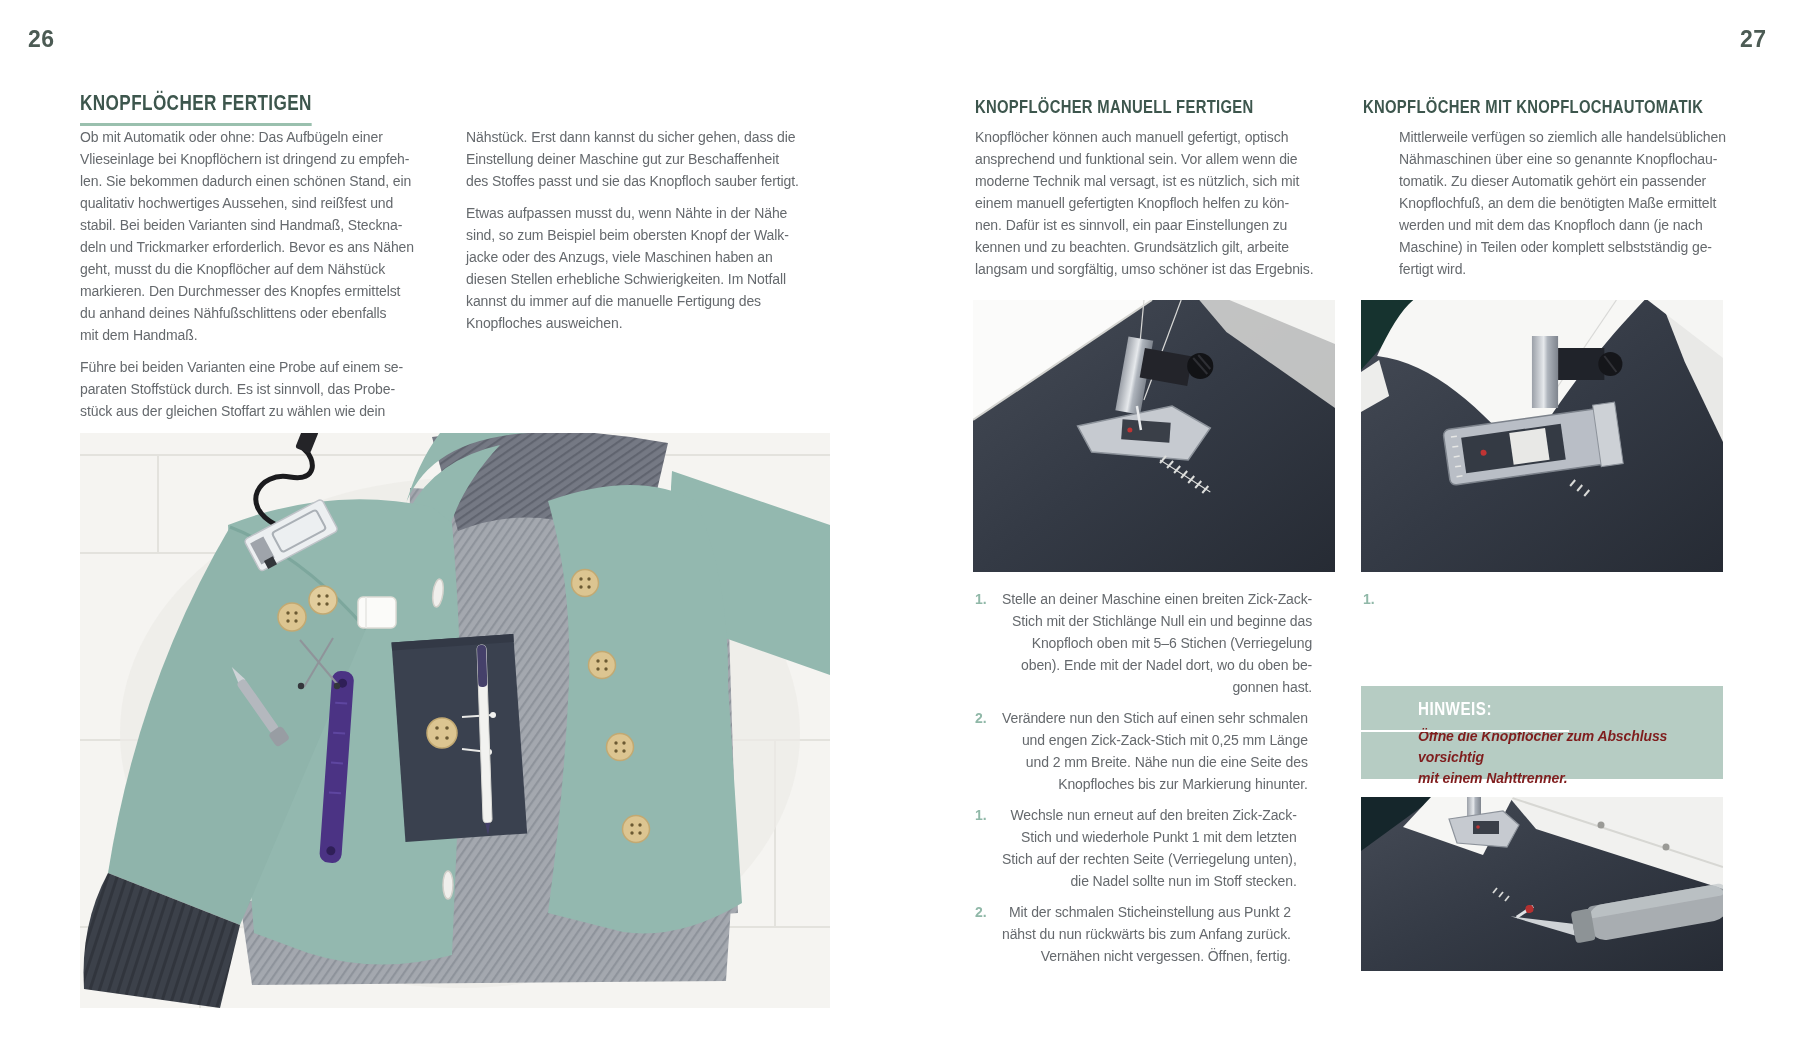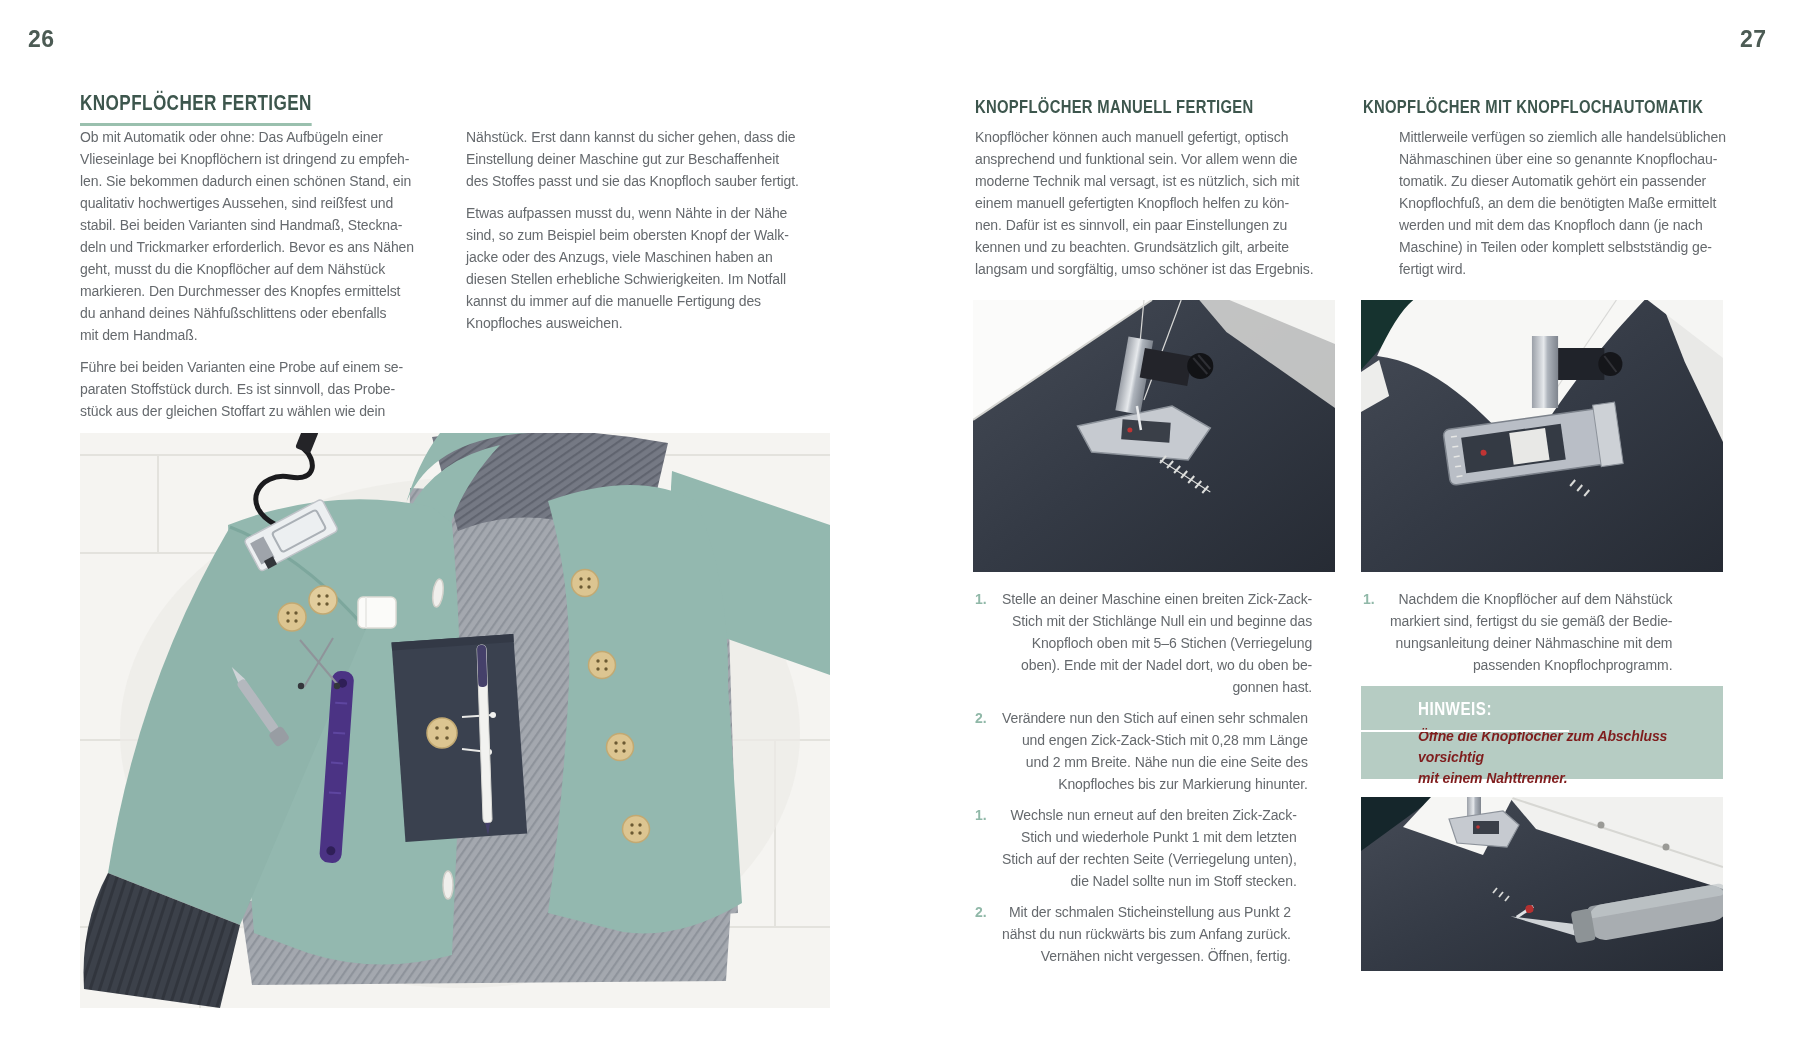--- a/index.html
+++ b/index.html
@@ -314,21 +314,21 @@
       <span class="step-num">1.</span>
       <span class="step-text">Stelle an deiner Maschine einen breiten Zick-Zack-
 Stich mit der Stichlänge Null ein und beginne das
 Knopfloch oben mit 5–6 Stichen (Verriegelung
 oben). Ende mit der Nadel dort, wo du oben be-
 gonnen hast.</span>
     </div>
     <div class="step">
       <span class="step-num">2.</span>
       <span class="step-text">Verändere nun den Stich auf einen sehr schmalen
-und engen Zick-Zack-Stich mit 0,28 mm Länge
+und engen Zick-Zack-Stich mit 0,25 mm Länge
 und 2 mm Breite. Nähe nun die eine Seite des
 Knopfloches bis zur Markierung hinunter.</span>
     </div>
     <div class="step">
       <span class="step-num">1.</span>
       <span class="step-text">Wechsle nun erneut auf den breiten Zick-Zack-
 Stich und wiederhole Punkt 1 mit dem letzten
 Stich auf der rechten Seite (Verriegelung unten),
 die Nadel sollte nun im Stoff stecken.</span>
     </div>
@@ -382,24 +382,20 @@
       </g>
       <g stroke="#d8d9d7" stroke-width="2">
         <path d="M208,186 l5,-6 M215,191 l5,-6 M222,196 l5,-6"></path>
       </g>
     </svg>
   </figure>
 
   <div class="steps" id="p27c2-steps">
     <div class="step">
       <span class="step-num">1.</span>
-      <span class="step-text">Nachdem die Knopflöcher auf dem Nähstück
-markiert sind, fertigst du sie gemäß der Bedie-
-nungsanleitung deiner Nähmaschine mit dem
-passenden Knopflochprogramm.</span>
     </div>
   </div>
 
   <div class="hinweis">
     <div class="hinweis-rule"></div>
     <span class="hinweis-label">HINWEIS:</span>
     <p class="hinweis-text">Öffne die Knopflöcher zum Abschluss vorsichtig
 mit einem Nahttrenner.</p>
   </div>
 

